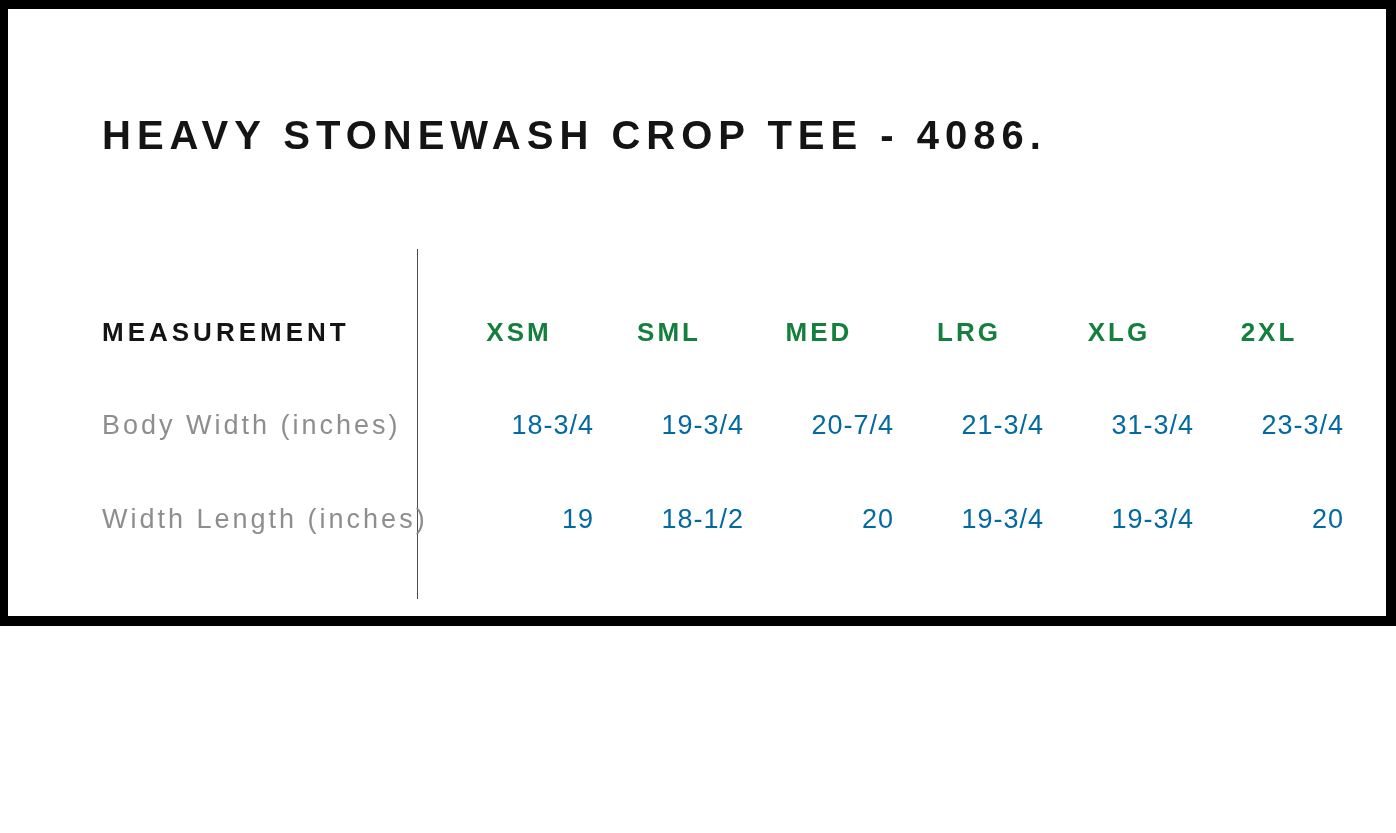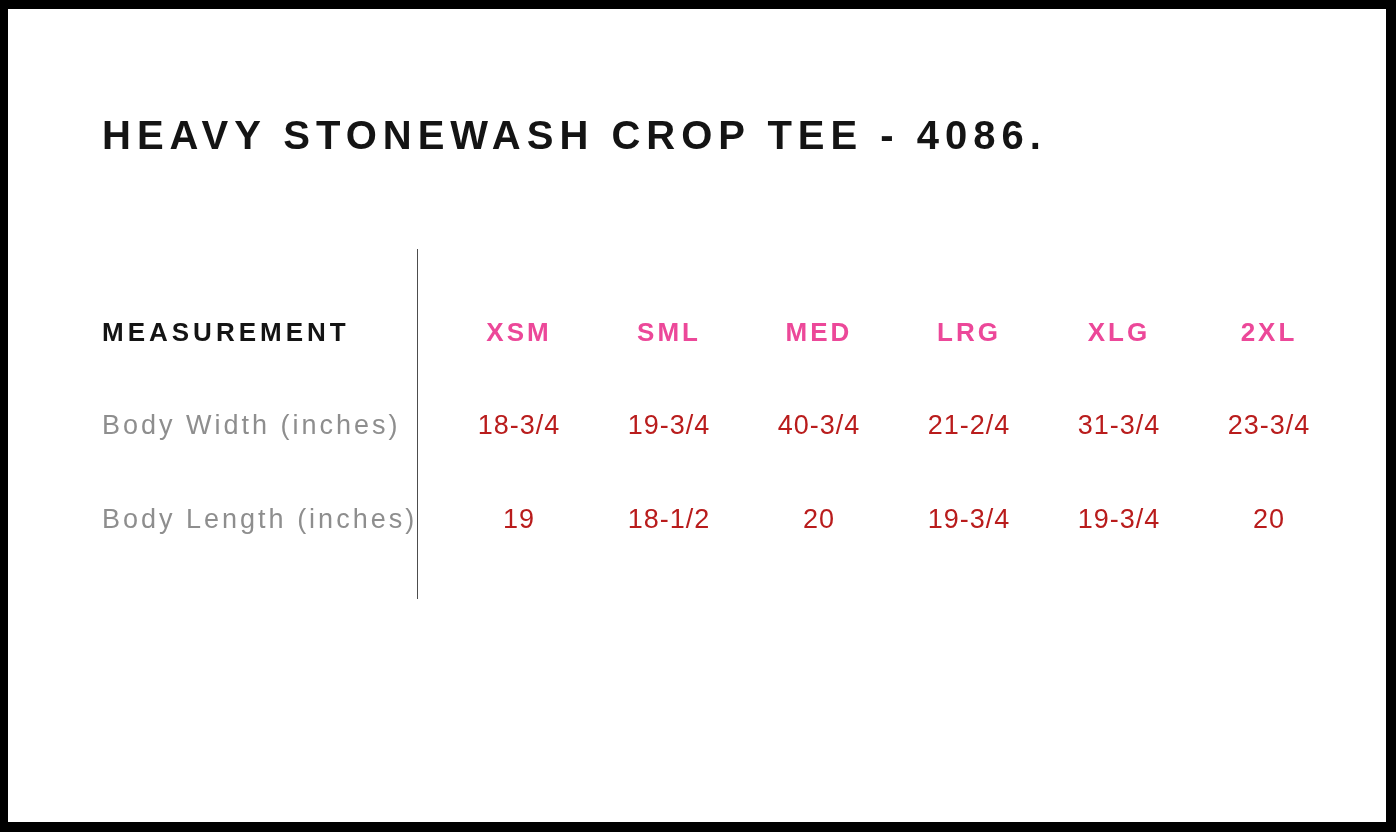--- a/index.html
+++ b/index.html
@@ -4,21 +4,21 @@
 <style>
   html, body {
     margin: 0;
     padding: 0;
     background: #ffffff;
     font-family: "Liberation Sans", "DejaVu Sans", sans-serif;
   }
   .canvas {
     position: relative;
     width: 1396px;
-    height: 832px;
+    height: 626px;
     box-sizing: border-box;
     background: #ffffff;
     border-style: solid;
     border-color: #000000;
     border-width: 9px 10px 10px 8px;
     overflow: hidden;
   }
   .page-title {
     position: absolute;
     left: 94px;
@@ -56,34 +56,34 @@
     font-size: 26px;
     font-weight: bold;
     letter-spacing: 4px;
     color: #141414;
     text-align: left;
   }
   .size-header {
     font-size: 26px;
     font-weight: bold;
     letter-spacing: 3px;
-    color: #ec4899;
+    color: #15803d;
     text-align: center;
   }
   .row-label {
     font-size: 27px;
     letter-spacing: 3px;
     color: #8e8e8e;
     text-align: left;
   }
   .value {
     font-size: 27px;
     letter-spacing: 1px;
-    color: #b91c1c;
-    text-align: center;
+    color: #0369a1;
+    text-align: right;
   }
   .footnote {
     position: absolute;
     left: 94px;
     top: 714px;
     margin: 0;
     font-size: 25px;
     font-style: italic;
     letter-spacing: 2px;
     color: #9b9b9b;
@@ -105,26 +105,26 @@
     <div class="cell size-header">XSM</div>
     <div class="cell size-header">SML</div>
     <div class="cell size-header">MED</div>
     <div class="cell size-header">LRG</div>
     <div class="cell size-header">XLG</div>
     <div class="cell size-header">2XL</div>
 
     <div class="cell row-label">Body Width (inches)</div>
     <div class="cell value">18-3/4</div>
     <div class="cell value">19-3/4</div>
-    <div class="cell value">40-3/4</div>
-    <div class="cell value">21-2/4</div>
+    <div class="cell value">20-7/4</div>
+    <div class="cell value">21-3/4</div>
     <div class="cell value">31-3/4</div>
     <div class="cell value">23-3/4</div>
 
-    <div class="cell row-label">Body Length (inches)</div>
+    <div class="cell row-label">Width Length (inches)</div>
     <div class="cell value">19</div>
     <div class="cell value">18-1/2</div>
     <div class="cell value">20</div>
     <div class="cell value">19-3/4</div>
     <div class="cell value">19-3/4</div>
     <div class="cell value">20</div>
 
   </div>
 
 

